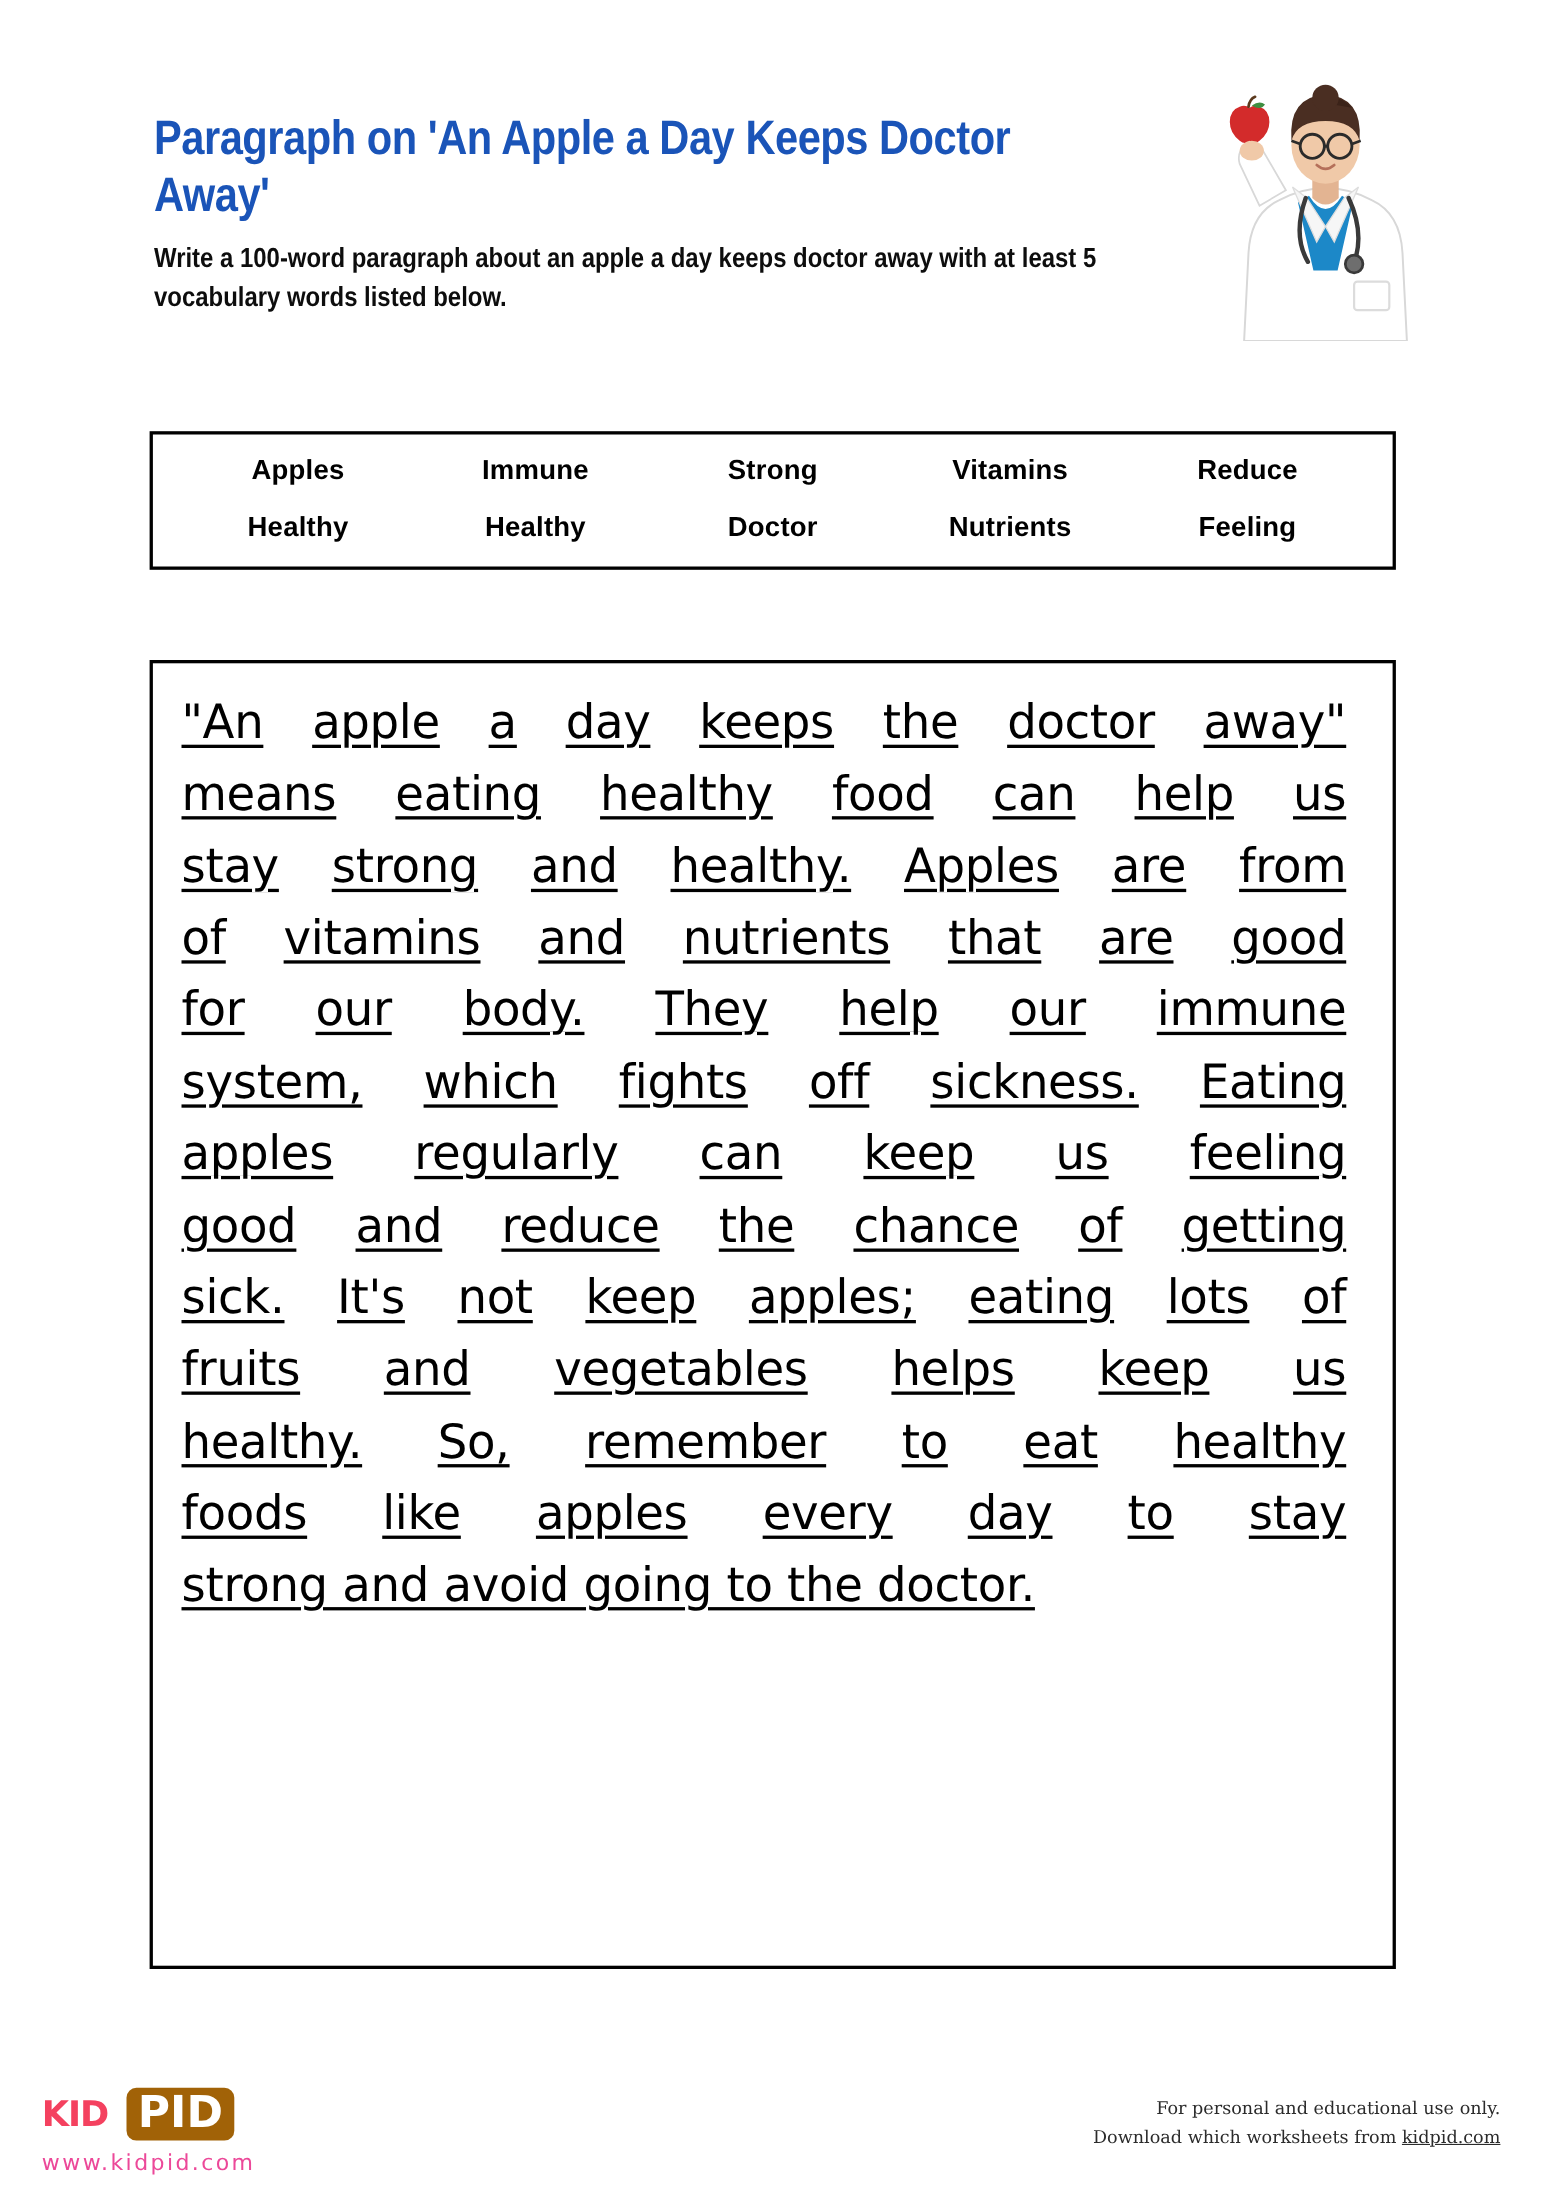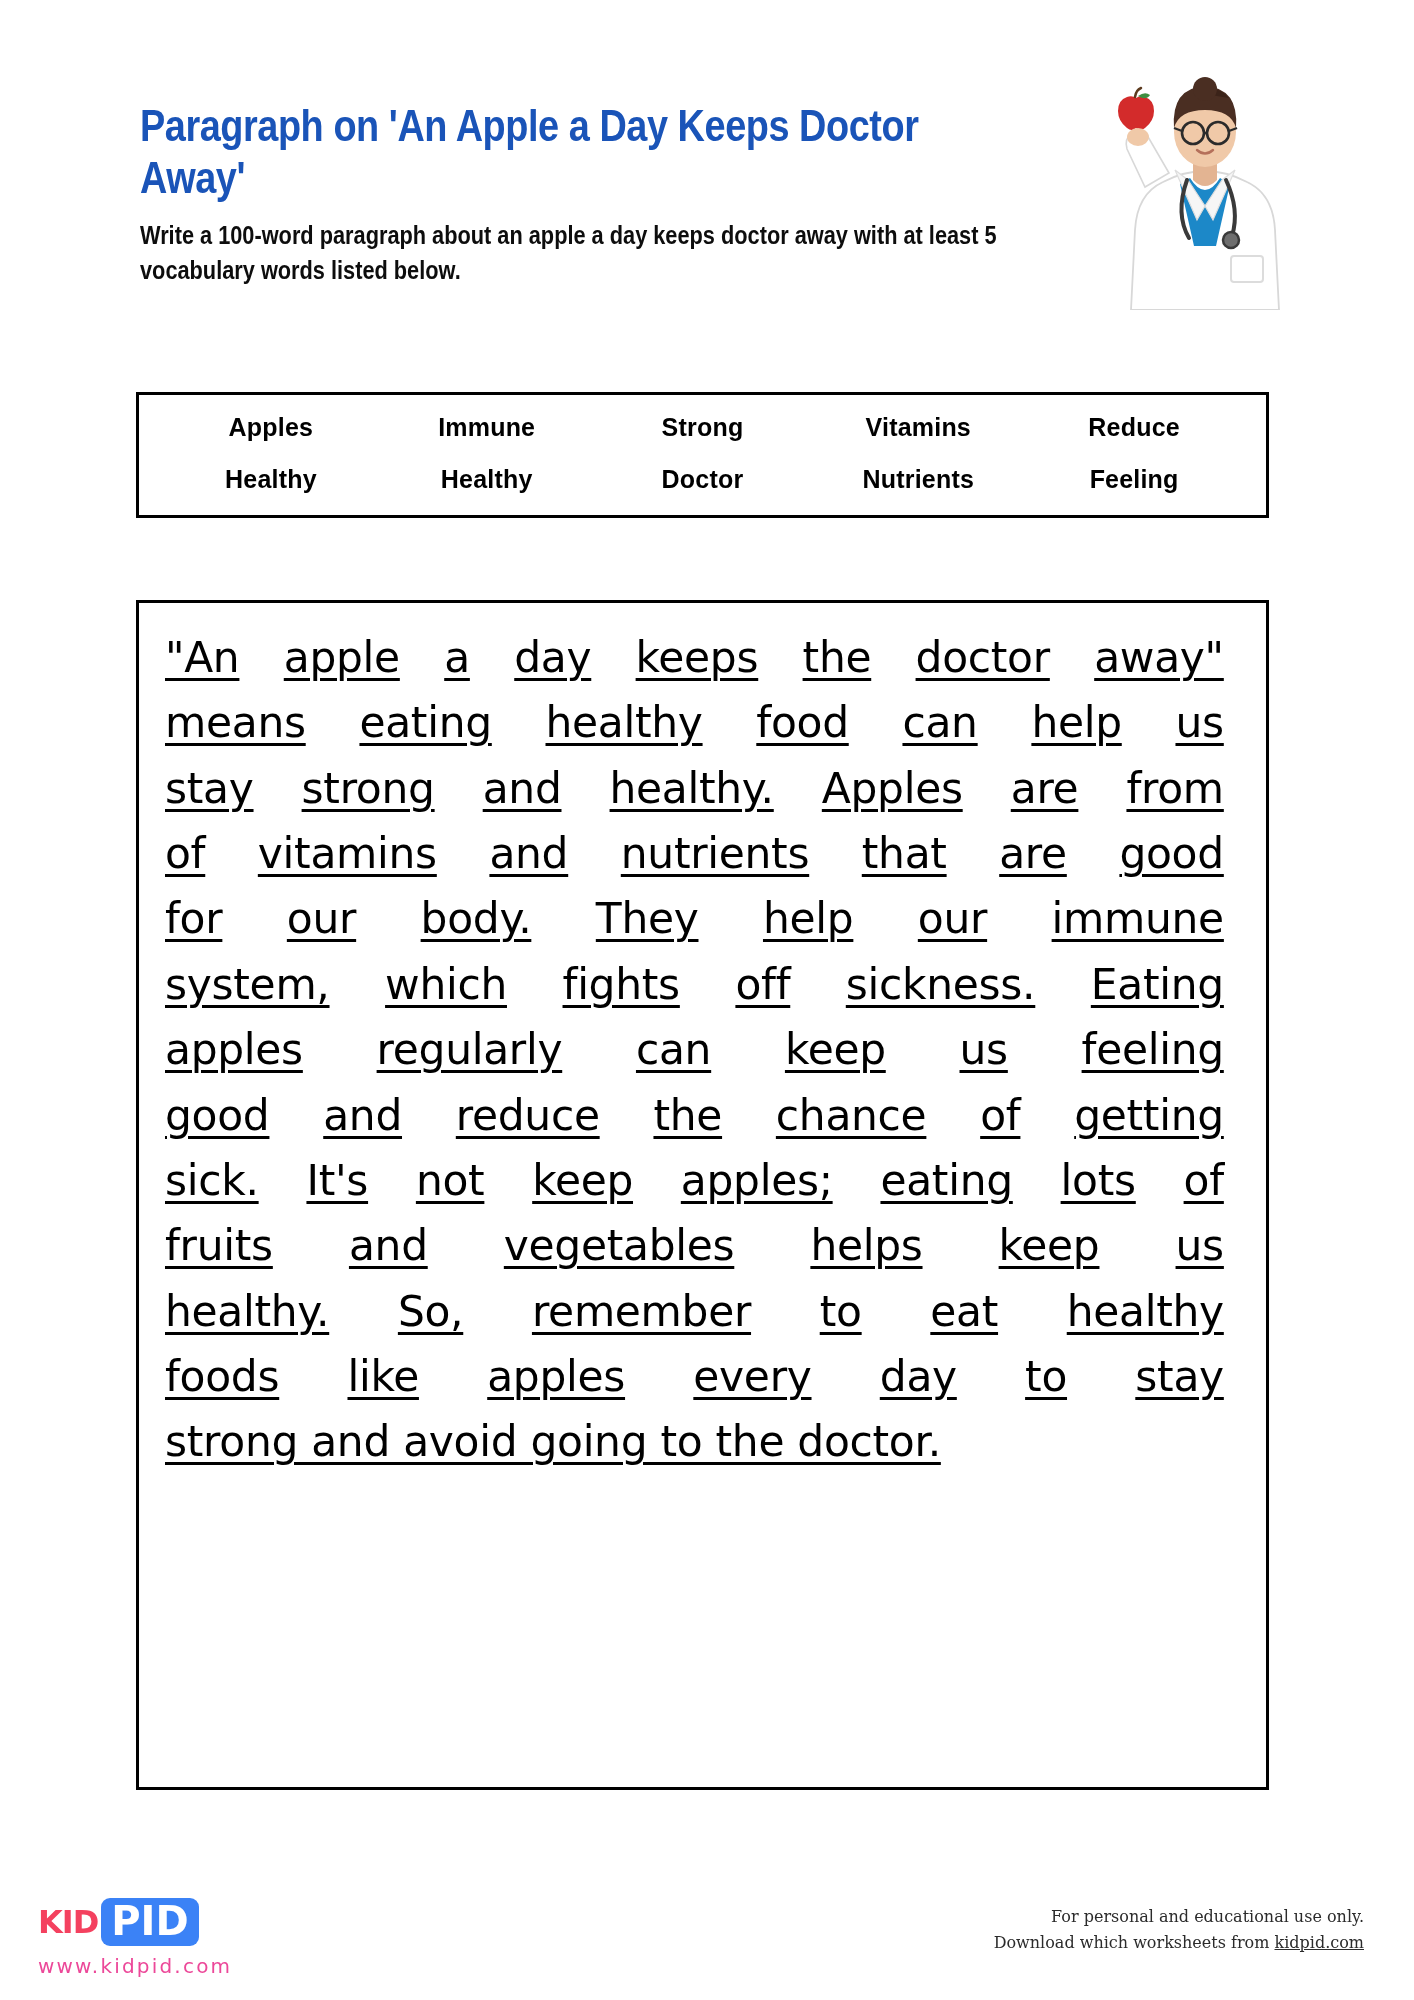--- a/index.html
+++ b/index.html
@@ -101,24 +101,24 @@
   .logo-row { display:flex; align-items:center; }
   .logo-kid {
     font-family:"DejaVu Sans", sans-serif;
     font-weight:bold;
     font-size:32px;
     color:#F4415F;
     letter-spacing:-1px;
     line-height:1;
   }
   .logo-pid-chip {
-    background:#3b82f6;
+    background:#a16207;
     border-radius:9px;
     padding:3px 10px 5px 10px;
-    margin-left:3px;
+    margin-left:17px;
   }
   .logo-pid {
     font-family:"DejaVu Sans", sans-serif;
     font-weight:bold;
     font-size:40px;
     color:#ffffff;
     letter-spacing:0px;
     line-height:1;
   }
   .logo-url {

